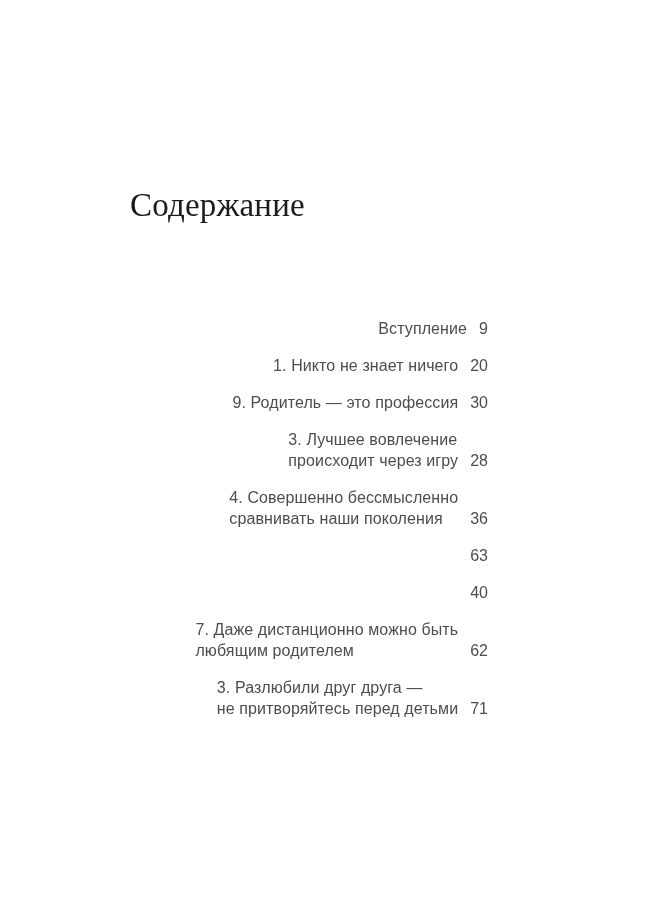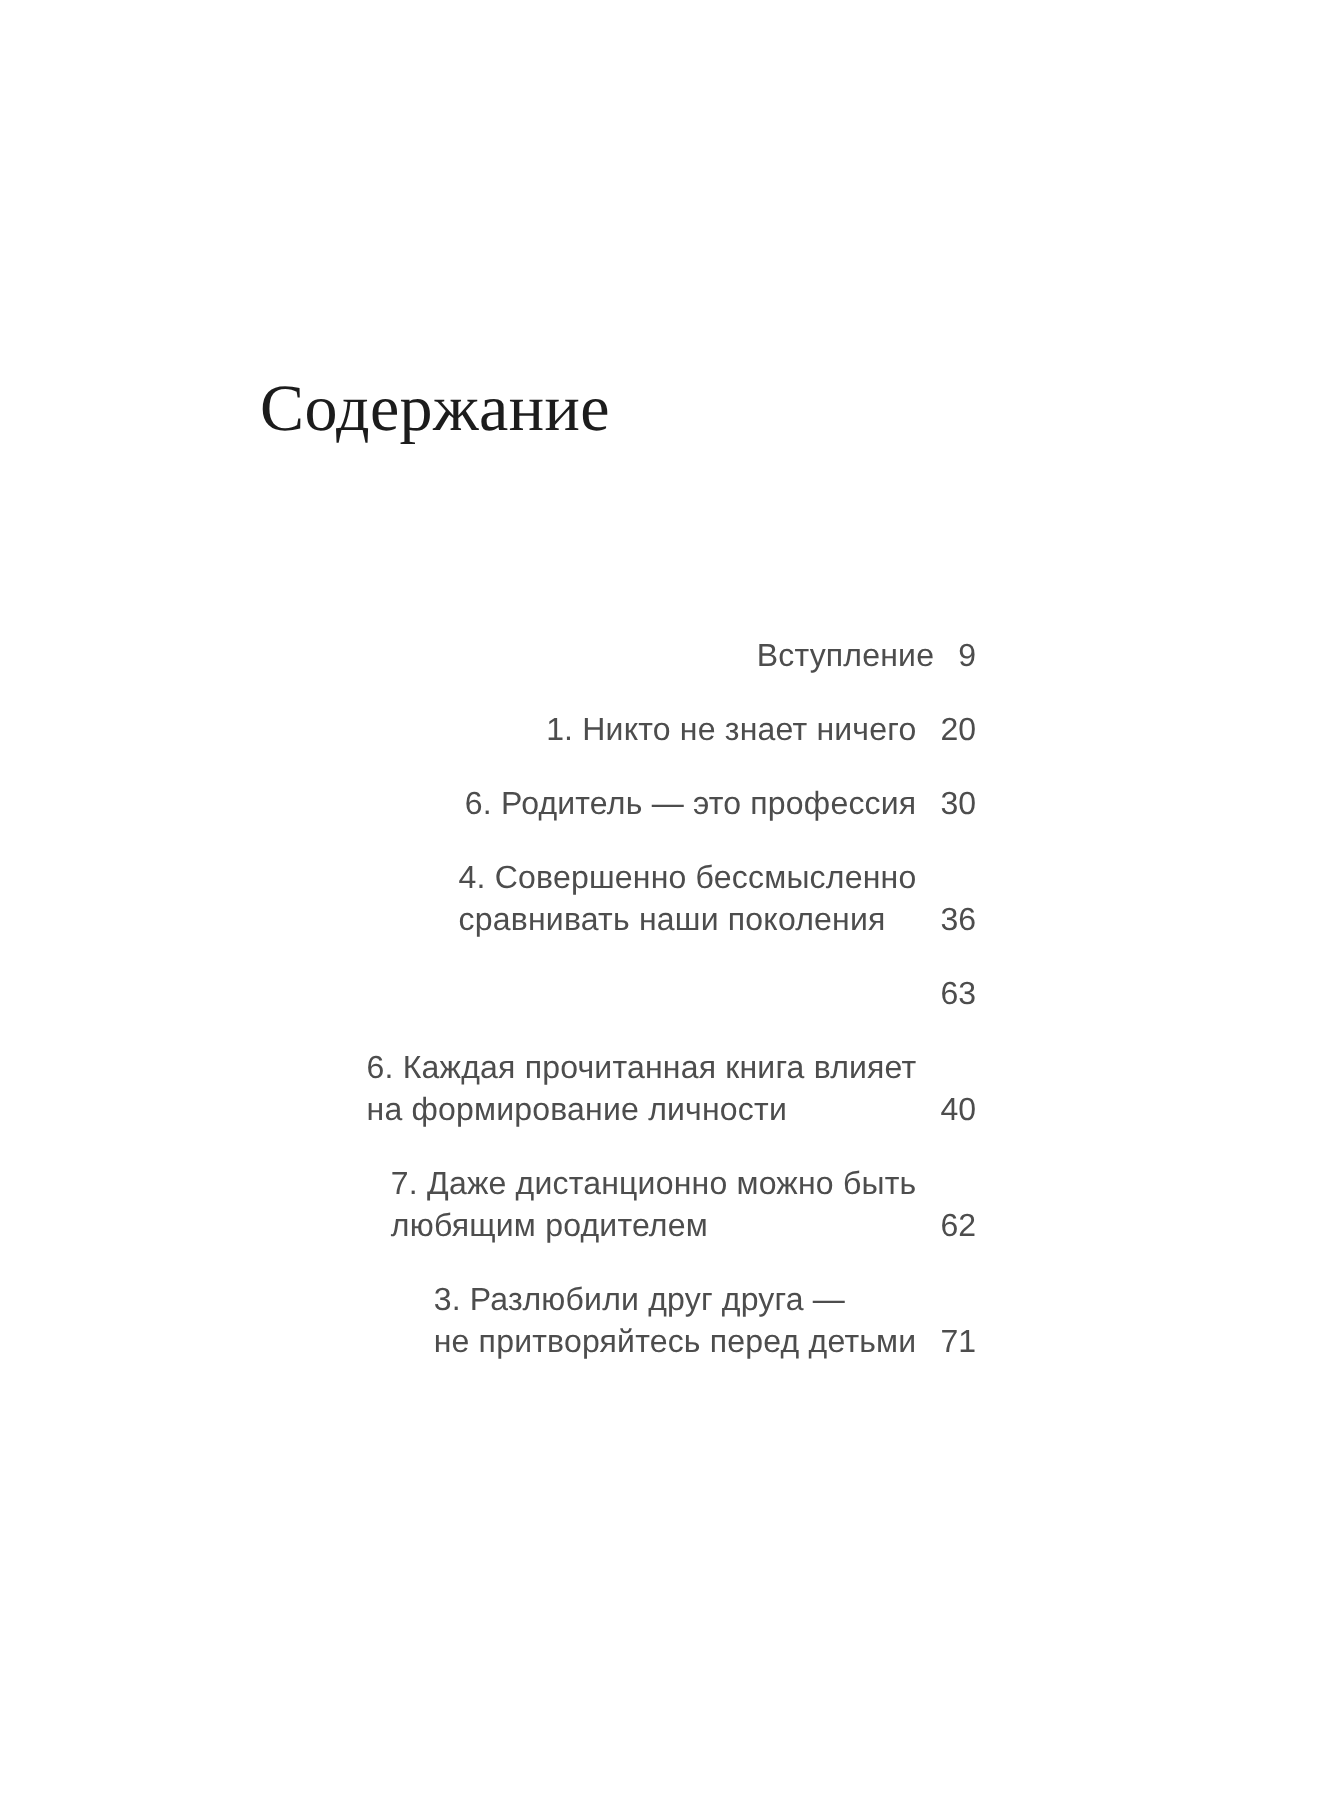--- a/index.html
+++ b/index.html
@@ -70,38 +70,41 @@
       <span class="toc-title">Вступление</span>
       <span class="toc-page">9</span>
     </div>
 
     <div class="toc-row">
       <span class="toc-title">1. Никто не знает ничего</span>
       <span class="toc-page">20</span>
     </div>
 
     <div class="toc-row">
-      <span class="toc-title">6. Родитель — это профессия</span>
+      <span class="toc-title">9. Родитель — это профессия</span>
       <span class="toc-page">30</span>
     </div>
 
+    <div class="toc-row">
+      <span class="toc-title">3. Лучшее вовлечение
+происходит через игру</span>
+      <span class="toc-page">28</span>
+    </div>
 
     <div class="toc-row">
       <span class="toc-title">4. Совершенно бессмысленно
 сравнивать наши поколения</span>
       <span class="toc-page">36</span>
     </div>
 
     <div class="toc-row">
       <span class="toc-page">63</span>
     </div>
 
     <div class="toc-row">
-      <span class="toc-title">6. Каждая прочитанная книга влияет
-на формирование личности</span>
       <span class="toc-page">40</span>
     </div>
 
     <div class="toc-row">
       <span class="toc-title">7. Даже дистанционно можно быть
 любящим родителем</span>
       <span class="toc-page">62</span>
     </div>
 
     <div class="toc-row">

